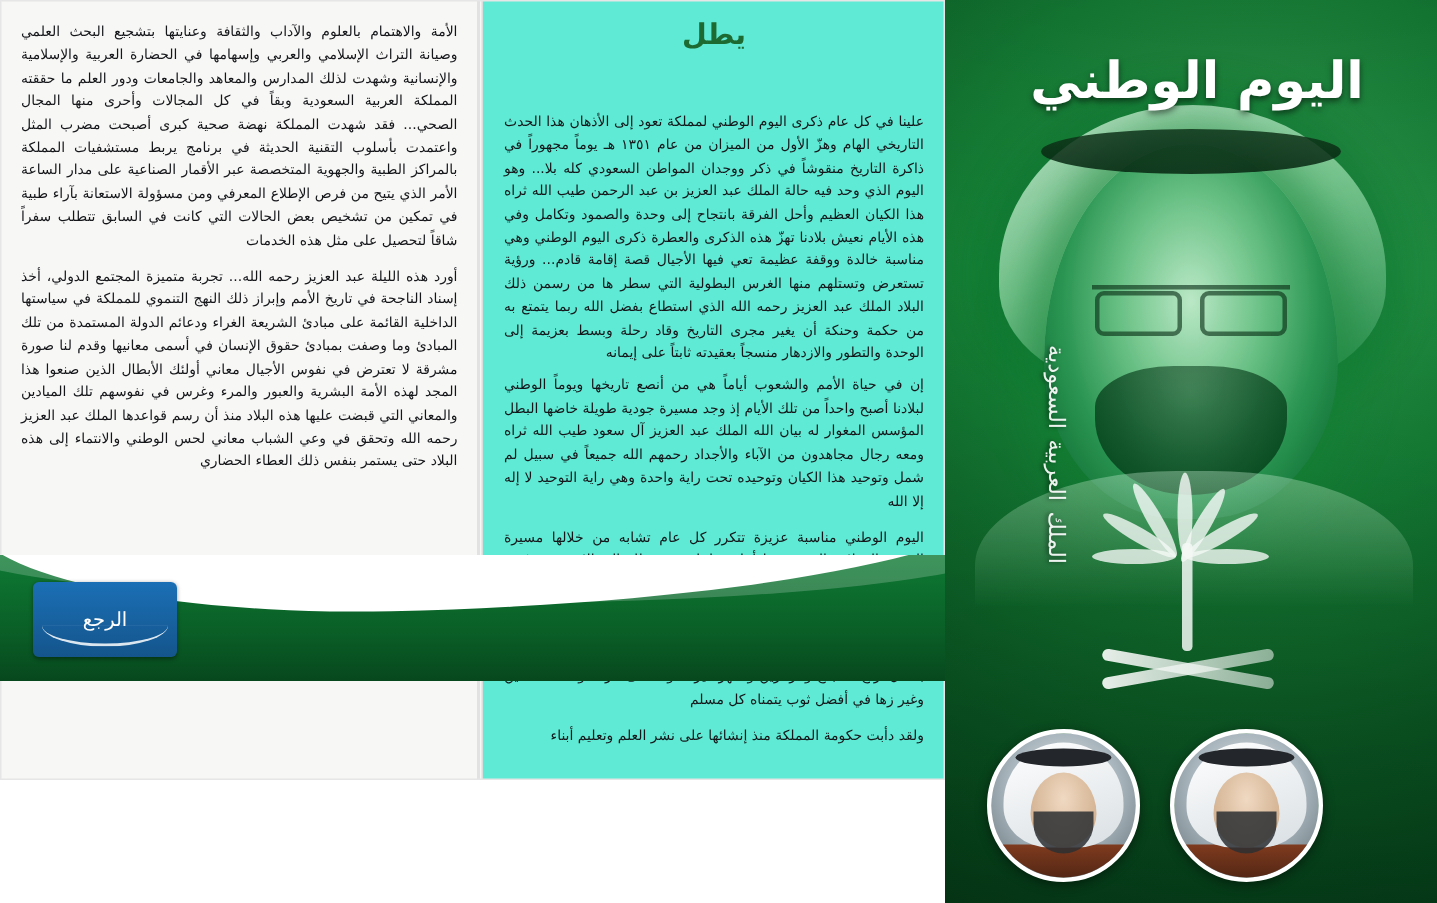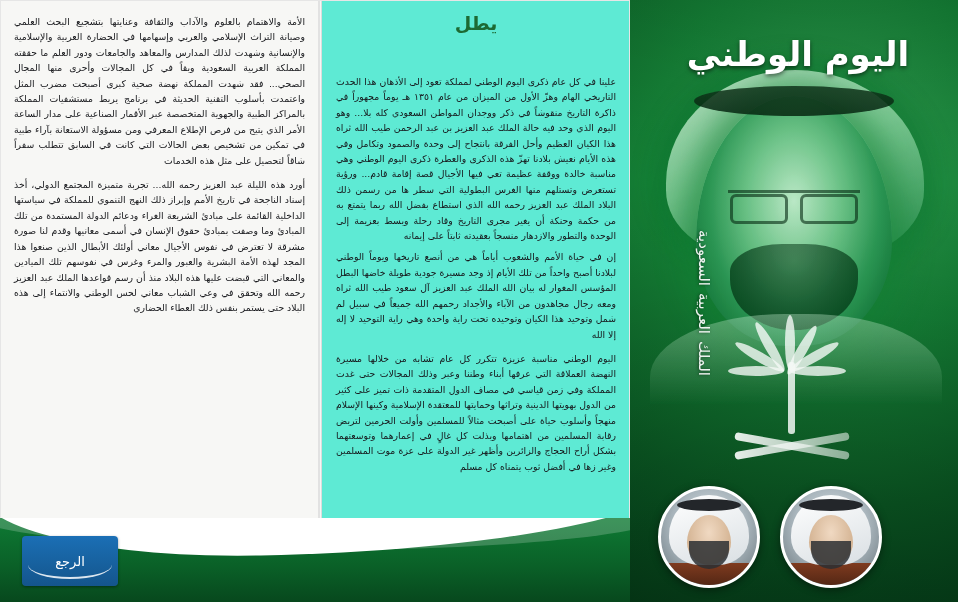--- a/index.html
+++ b/index.html
@@ -1,21 +1,21 @@
 <!DOCTYPE html>
 <html lang="ar" dir="rtl"><head>
 <meta charset="utf-8">
 <style>
   html,body{margin:0;padding:0;}
   body{
     width:958px;height:602px;overflow:hidden;
     background:#ffffff;
     font-family:"DejaVu Sans", sans-serif;
   }
-  .page{position:relative;width:958px;height:602px;background:#fbfbfb;}
+  .page{position:relative;width:958px;height:454px;background:#fbfbfb;}
 
   
   .panel-left{
     position:absolute;left:0;top:0;width:322px;height:520px;
     background:#f7f7f5;
     border-right:1px solid #dcdcdc;
     box-sizing:border-box;
     padding:14px 16px 10px 14px;
     overflow:hidden;
   }
@@ -241,20 +241,21 @@
   </div>
 
   <div class="divider"></div>
 
   <div class="panel-mid">
     <div class="bismillah">يطل</div>
     <div class="arabic-col">
       <p class="tight">علينا في كل عام ذكرى اليوم الوطني لمملكة تعود إلى الأذهان هذا الحدث التاريخي الهام وهزّ الأول من الميزان من عام ١٣٥١ هـ يوماً مجهوراً في ذاكرة التاريخ منقوشاً في ذكر ووجدان المواطن السعودي كله بلا... وهو اليوم الذي وحد فيه حالة الملك عبد العزيز بن عبد الرحمن طيب الله ثراه هذا الكيان العظيم وأحل الفرقة بانتجاح إلى وحدة والصمود وتكامل وفي هذه الأيام نعيش بلادنا تهزّ هذه الذكرى والعطرة ذكرى اليوم الوطني وهي مناسبة خالدة ووقفة عظيمة تعي فيها الأجيال قصة إقامة قادم... ورؤية تستعرض وتستلهم منها الغرس البطولية التي سطر ها من رسمن ذلك البلاد الملك عبد العزيز رحمه الله الذي استطاع بفضل الله ربما يتمتع به من حكمة وحنكة أن يغير مجرى التاريخ وقاد رحلة وبسط بعزيمة إلى الوحدة والتطور والازدهار منسجاً بعقيدته ثابتاً على إيمانه</p>
       <p>إن في حياة الأمم والشعوب أياماً هي من أنصع تاريخها ويوماً الوطني لبلادنا أصبح واحداً من تلك الأيام إذ وجد مسيرة جودية طويلة خاضها البطل المؤسس المغوار له بيان الله الملك عبد العزيز آل سعود طيب الله ثراه ومعه رجال مجاهدون من الآباء والأجداد رحمهم الله جميعاً في سبيل لم شمل وتوحيد هذا الكيان وتوحيده تحت راية واحدة وهي راية التوحيد لا إله إلا الله</p>
       <p>اليوم الوطني مناسبة عزيزة تتكرر كل عام تشابه من خلالها مسيرة النهضة العملاقة التي عرفها أبناء وطننا وعبر وذلك المجالات حتى غدت المملكة وفي زمن قياسي في مصاف الدول المتقدمة ذات تميز على كثير من الدول بهويتها الدينية وتراثها وحمايتها للمعتقدة الإسلامية وكينها الإسلام منهجاً وأسلوب حياة على أصبحت مثالاً للمسلمين وأولت الحرمين لتربض رقابة المسلمين من اهتمامها وبذلت كل غالٍ في إعمارهما وتوسعتهما بشكل أراح الحجاج والزائرين وأظهر غير الدولة على عزة موت المسلمين وغير زها في أفضل ثوب يتمناه كل مسلم</p>
+      <p>ولقد دأبت حكومة المملكة منذ إنشائها على نشر العلم وتعليم أبناء</p>
     </div>
   </div>
 
   <div class="page-edge"></div>
 
   <div class="band">
     <div class="wave"></div>
     <div class="wave2"></div>
   </div>
 

